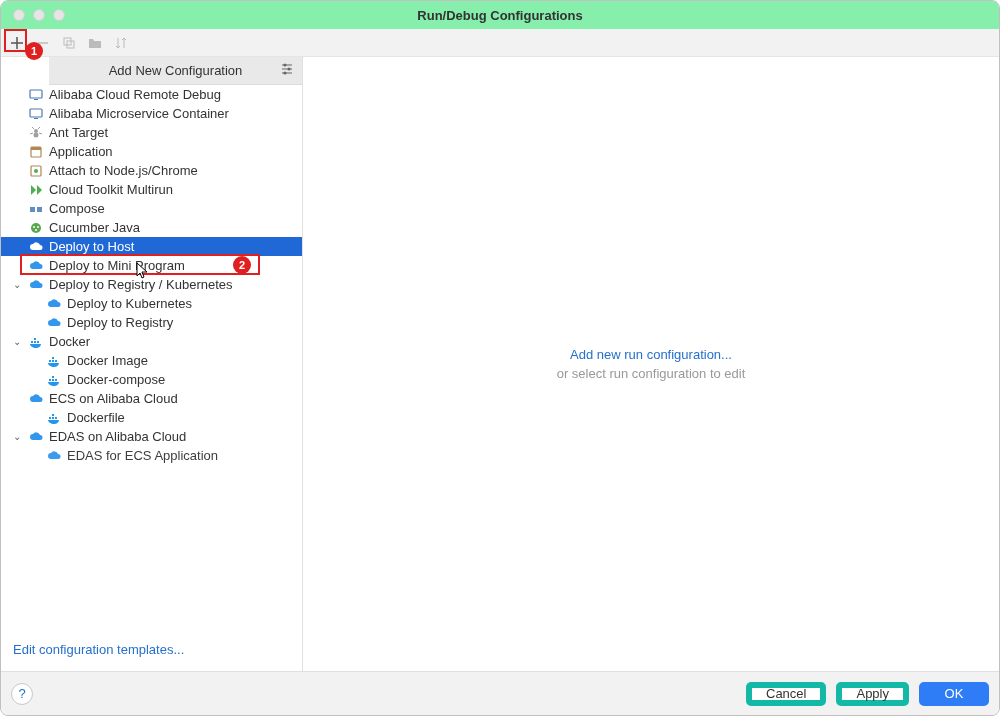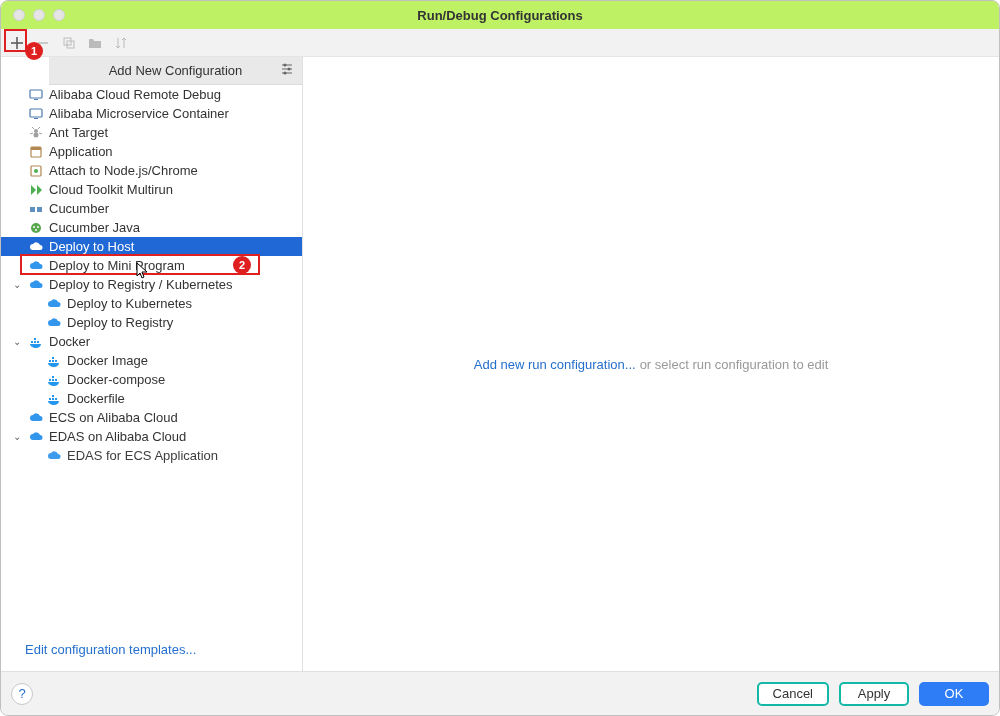--- a/index.html
+++ b/index.html
@@ -1,18 +1,18 @@
 <!DOCTYPE html>
 <html><head>
 <meta charset="utf-8">
 <style>
 * { box-sizing: border-box; margin: 0; padding: 0; }
 body { font-family: -apple-system, BlinkMacSystemFont, "Segoe UI", sans-serif; font-size: 13px; color: #333; background: #fff; }
 .window { width: 1000px; height: 716px; border: 1px solid #c0c0c0; border-radius: 8px; overflow: hidden; background: #f2f2f2; display: flex; flex-direction: column; position: relative; }
-.titlebar { height: 28px; display: flex; align-items: center; position: relative; background: #bef264; }
+.titlebar { height: 28px; display: flex; align-items: center; position: relative; background: #86efac; }
 .traffic { display: flex; gap: 8px; padding-left: 12px; }
 .traffic span { width: 12px; height: 12px; border-radius: 50%; background: #e5e5e5; border: 1px solid #d0d0d0; }
 .window-title { position: absolute; left: 0; right: 0; text-align: center; font-weight: 600; font-size: 13px; color: #333; }
 .toolbar { height: 28px; display: flex; align-items: center; padding: 0 6px; gap: 6px; background: #f2f2f2; border-bottom: 1px solid #e5e5e5; position: relative; }
 .tool-btn { width: 20px; height: 20px; display: flex; align-items: center; justify-content: center; color: #888; }
 .tool-btn.add { color: #555; position: relative; z-index: 2; }
 .highlight-box { position: absolute; border: 2px solid #e02020; pointer-events: none; z-index: 10; }
 .highlight-add { left: 3px; top: 28px; width: 23px; height: 23px; }
 .callout { width: 18px; height: 18px; border-radius: 50%; background: #e02020; color: #fff; font-size: 11px; font-weight: 700; display: flex; align-items: center; justify-content: center; position: absolute; pointer-events: none; z-index: 11; }
 .callout-1 { left: 24px; top: 41px; }
@@ -33,28 +33,28 @@
 .ico-app { color: #b08850; }
 .ico-attach { color: #b08850; }
 .ico-run { color: #4caf50; }
 .ico-compose { color: #b08850; }
 .ico-compound { color: #6090c0; }
 .ico-cucumber { color: #5aa84e; }
 .ico-cloud { color: #3296ed; }
 .ico-docker { color: #2396ed; }
 .highlight-deploy { left: 19px; top: 253px; width: 240px; height: 21px; }
 .callout-2 { left: 232px; top: 255px; }
-.content { flex: 1; display: flex; flex-direction: row; align-items: center; justify-content: center; gap: 4px; }
+.content { flex: 1; display: flex; flex-direction: column; align-items: center; justify-content: center; gap: 4px; }
 .content .link { color: #2470cc; cursor: pointer; }
 .content .hint { color: #999; }
-.bottom-left { position: absolute; left: 24px; bottom: 58px; color: #2470cc; cursor: pointer; font-size: 13px; }
+.bottom-left { position: absolute; left: 12px; bottom: 58px; color: #2470cc; cursor: pointer; font-size: 13px; }
 .footer { height: 44px; border-top: 1px solid #e0e0e0; display: flex; align-items: center; padding: 0 10px; justify-content: space-between; background: #f2f2f2; }
 .help-btn { width: 22px; height: 22px; border: 1px solid #c8c8c8; border-radius: 50%; display: flex; align-items: center; justify-content: center; color: #2470cc; font-size: 13px; background: #fff; }
 .buttons { display: flex; gap: 10px; }
-.btn { min-width: 70px; height: 24px; padding: 0 14px; border: 2px solid #14b8a6; border-radius: 5px; background: #fff; font-size: 13px; display: flex; align-items: center; justify-content: center; cursor: pointer; }
+.btn { min-width: 70px; height: 24px; padding: 0 14px; border: 6px solid #14b8a6; border-radius: 5px; background: #fff; font-size: 13px; display: flex; align-items: center; justify-content: center; cursor: pointer; }
 .btn.primary { background: #2f7df6; border-color: #2f7df6; color: #fff; }
 .cursor { position: absolute; left: 135px; top: 261px; color: #000; font-size: 13px; z-index: 12; pointer-events: none; }
 </style>
 </head>
 <body>
 
 <div class="window">
 
   <div class="titlebar">
     <div class="traffic">
@@ -166,21 +166,21 @@
             </span>
             <span>Cloud Toolkit Multirun</span>
           </div>
           <div class="tree-item">
             <span class="ico ico-compound">
               <svg width="14" height="14" viewBox="0 0 14 14">
                 <rect x="1" y="5" width="5" height="5" fill="#6090c0"></rect>
                 <rect x="8" y="5" width="5" height="5" fill="#6090c0"></rect>
               </svg>
             </span>
-            <span>Cucumber</span>
+            <span>Compose</span>
           </div>
           <div class="tree-item">
             <span class="ico ico-cucumber">
               <svg width="14" height="14" viewBox="0 0 14 14">
                 <circle cx="7" cy="7" r="5" fill="#5aa84e"></circle>
                 <circle cx="5" cy="6" r="1" fill="#fff"></circle>
                 <circle cx="9" cy="6" r="1" fill="#fff"></circle>
                 <circle cx="7" cy="9" r="1" fill="#fff"></circle>
               </svg>
             </span>
@@ -257,39 +257,39 @@
               <svg width="14" height="14" viewBox="0 0 14 14">
                 <rect x="2" y="6" width="2" height="2" fill="#2396ed"></rect>
                 <rect x="5" y="6" width="2" height="2" fill="#2396ed"></rect>
                 <rect x="8" y="6" width="2" height="2" fill="#2396ed"></rect>
                 <rect x="5" y="3" width="2" height="2" fill="#2396ed"></rect>
                 <path d="M1 9h11c0 2-2 4-5 4s-6-2-6-4z" fill="#2396ed"></path>
               </svg>
             </span>
             <span>Docker-compose</span>
           </div>
+          <div class="tree-item">
+            <span class="ico ico-cloud">
+              <svg width="14" height="14" viewBox="0 0 14 14">
+                <path d="M4 10a3 3 0 010-6 4 4 0 017 1 2.5 2.5 0 010 5z" fill="#3296ed"></path>
+              </svg>
+            </span>
+            <span>ECS on Alibaba Cloud</span>
+          </div>
           <div class="tree-item child">
             <span class="ico ico-docker">
               <svg width="14" height="14" viewBox="0 0 14 14">
                 <rect x="2" y="6" width="2" height="2" fill="#2396ed"></rect>
                 <rect x="5" y="6" width="2" height="2" fill="#2396ed"></rect>
                 <rect x="8" y="6" width="2" height="2" fill="#2396ed"></rect>
                 <rect x="5" y="3" width="2" height="2" fill="#2396ed"></rect>
                 <path d="M1 9h11c0 2-2 4-5 4s-6-2-6-4z" fill="#2396ed"></path>
               </svg>
             </span>
             <span>Dockerfile</span>
-          </div>
-          <div class="tree-item">
-            <span class="ico ico-cloud">
-              <svg width="14" height="14" viewBox="0 0 14 14">
-                <path d="M4 10a3 3 0 010-6 4 4 0 017 1 2.5 2.5 0 010 5z" fill="#3296ed"></path>
-              </svg>
-            </span>
-            <span>ECS on Alibaba Cloud</span>
           </div>
           <div class="tree-item">
             <span class="arrow">⌄</span>
             <span class="ico ico-cloud">
               <svg width="14" height="14" viewBox="0 0 14 14">
                 <path d="M4 10a3 3 0 010-6 4 4 0 017 1 2.5 2.5 0 010 5z" fill="#3296ed"></path>
               </svg>
             </span>
             <span>EDAS on Alibaba Cloud</span>
           </div>

